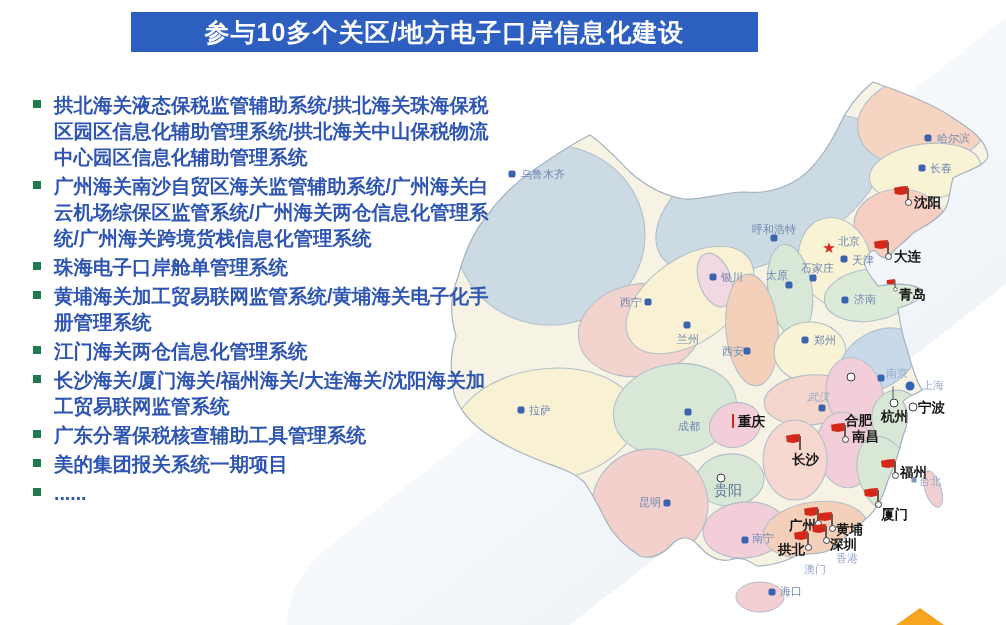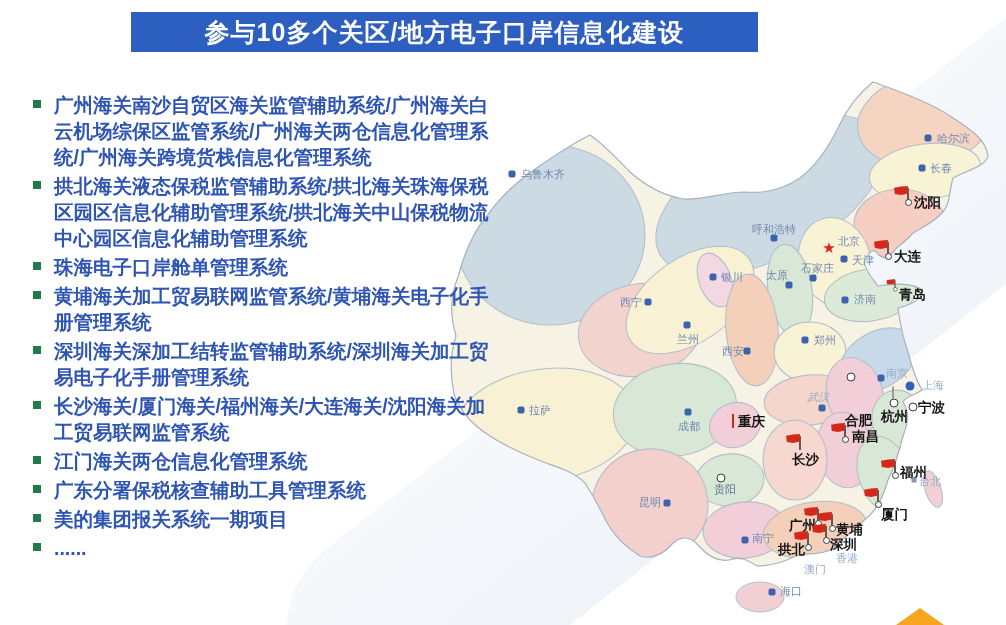--- a/index.html
+++ b/index.html
@@ -46,21 +46,21 @@
   .marker.flag,.marker.flag-plain,.marker.flag-sm{width:0;height:0;}
   .marker .banner{position:absolute;left:-14px;top:-16px;width:14px;height:9px;background:#d6281a;
     clip-path:polygon(0 20%,50% 6%,100% 0,93% 86%,50% 100%,6% 88%);}
   .marker .pole{position:absolute;left:-1px;top:-14px;width:1.6px;height:14px;background:#6b564a;}
   .marker .base{position:absolute;left:-3.5px;top:-3.5px;width:7px;height:7px;border:1.4px solid #3b3b3b;border-radius:50%;background:#fff;box-sizing:border-box;}
   .marker.flag-sm{transform:scale(.62);transform-origin:0 0;}
   .city-label{position:absolute;white-space:nowrap;}
   .city-label.bold{font-weight:700;font-size:13.5px;color:#141414;}
   .city-label.plain{font-size:11px;color:#6f87b0;}
   .city-label.faint{font-size:11px;color:#97a9c8;}
-  .city-label.plain-dark{font-size:11px;color:#5d7294;}
+  .city-label.plain-dark{font-size:14px;color:#5d7294;}
   
   .accent-triangle{
     position:absolute;left:896px;top:608px;width:48px;height:17px;z-index:4;
     background:#f7a41f;clip-path:polygon(50% 0,100% 100%,0 100%);
   }
 </style>
 </head>
 <body>
 
 <div class="swoosh"></div>
@@ -235,45 +235,41 @@
   </div>
 
 <div class="title-banner">
   <span>参与10多个关区/地方电子口岸信息化建设</span>
 </div>
 
 <div class="cases">
   <ul class="case-list">
     <li>
       <span class="bullet"></span>
+      <span class="case-text">拱北海关液态保税监管辅助系统/拱北海关珠海保税区园区信息化辅助管理系统/拱北海关中山保税物流中心园区信息化辅助管理系统</span>
+    </li>
+  <li>
+      <span class="bullet"></span>
       <span class="case-text">广州海关南沙自贸区海关监管辅助系统/广州海关白云机场综保区监管系统/广州海关两仓信息化管理系统/广州海关跨境货栈信息化管理系统</span>
     </li>
-  <li>
-      <span class="bullet"></span>
-      <span class="case-text">拱北海关液态保税监管辅助系统/拱北海关珠海保税区园区信息化辅助管理系统/拱北海关中山保税物流中心园区信息化辅助管理系统</span>
-    </li>
       <li>
       <span class="bullet"></span>
       <span class="case-text">珠海电子口岸舱单管理系统</span>
     </li>
       <li>
       <span class="bullet"></span>
       <span class="case-text">黄埔海关加工贸易联网监管系统/黄埔海关电子化手册管理系统</span>
     </li>
       <li>
       <span class="bullet"></span>
-      <span class="case-text">深圳海关深加工结转监管辅助系统/深圳海关加工贸易电子化手册管理系统</span>
+      <span class="case-text">江门海关两仓信息化管理系统</span>
     </li>
       <li>
       <span class="bullet"></span>
       <span class="case-text">长沙海关/厦门海关/福州海关/大连海关/沈阳海关加工贸易联网监管系统</span>
-    </li>
-      <li>
-      <span class="bullet"></span>
-      <span class="case-text">江门海关两仓信息化管理系统</span>
     </li>
       <li>
       <span class="bullet"></span>
       <span class="case-text">广东分署保税核查辅助工具管理系统</span>
     </li>
       <li>
       <span class="bullet"></span>
       <span class="case-text">美的集团报关系统一期项目</span>
     </li>
       <li>

